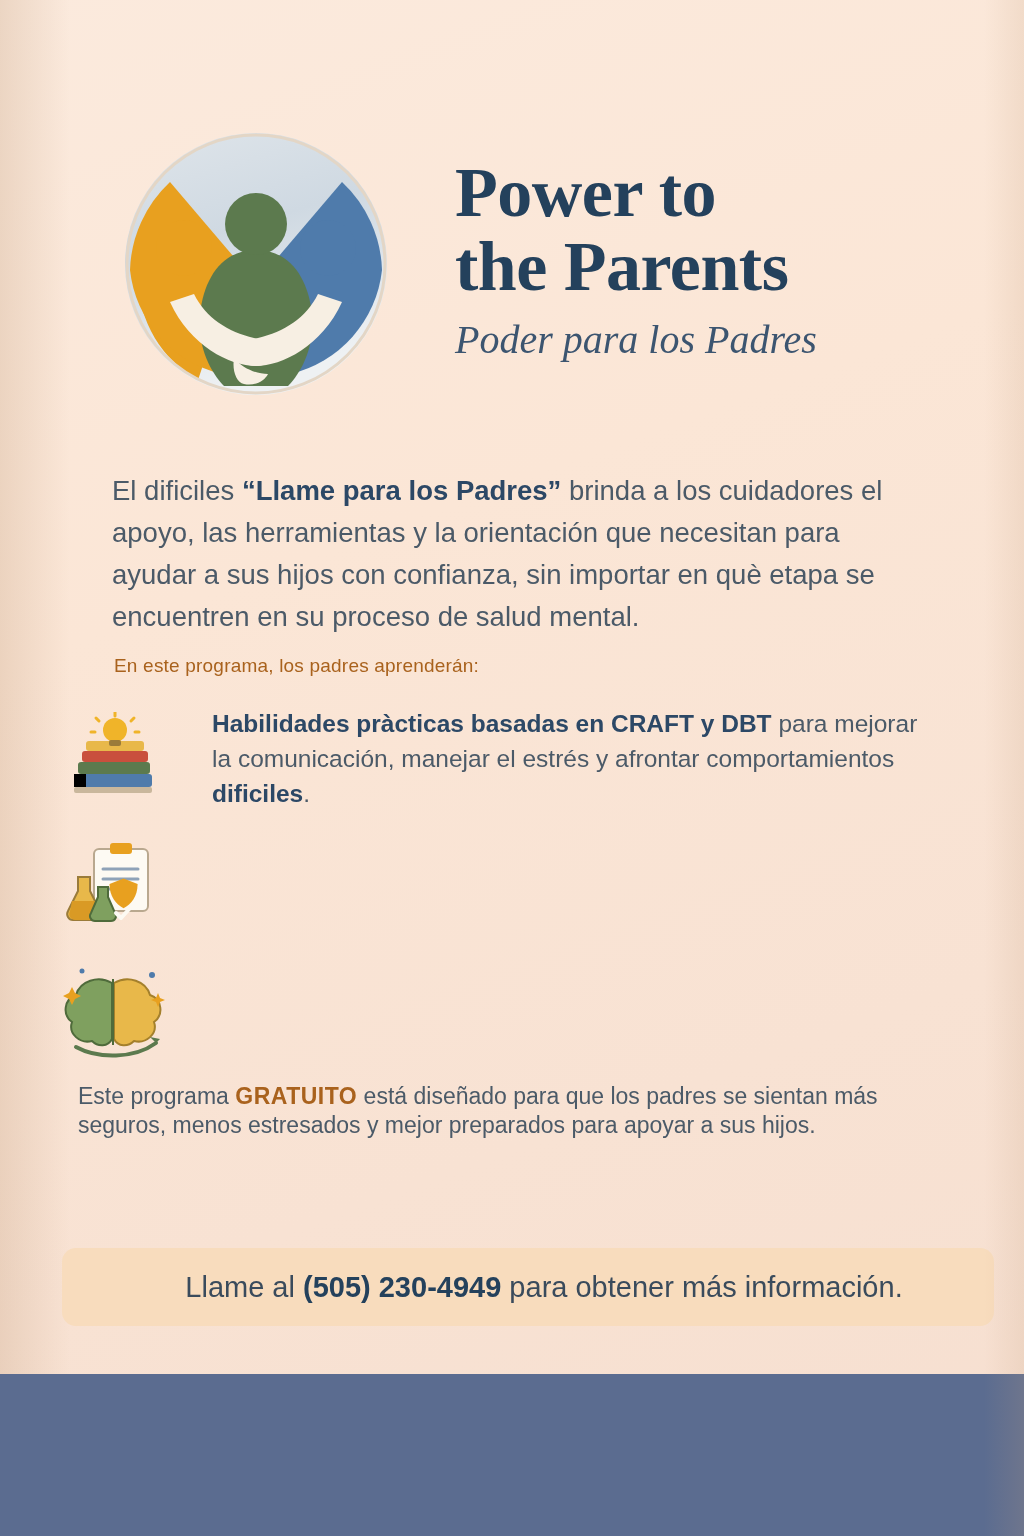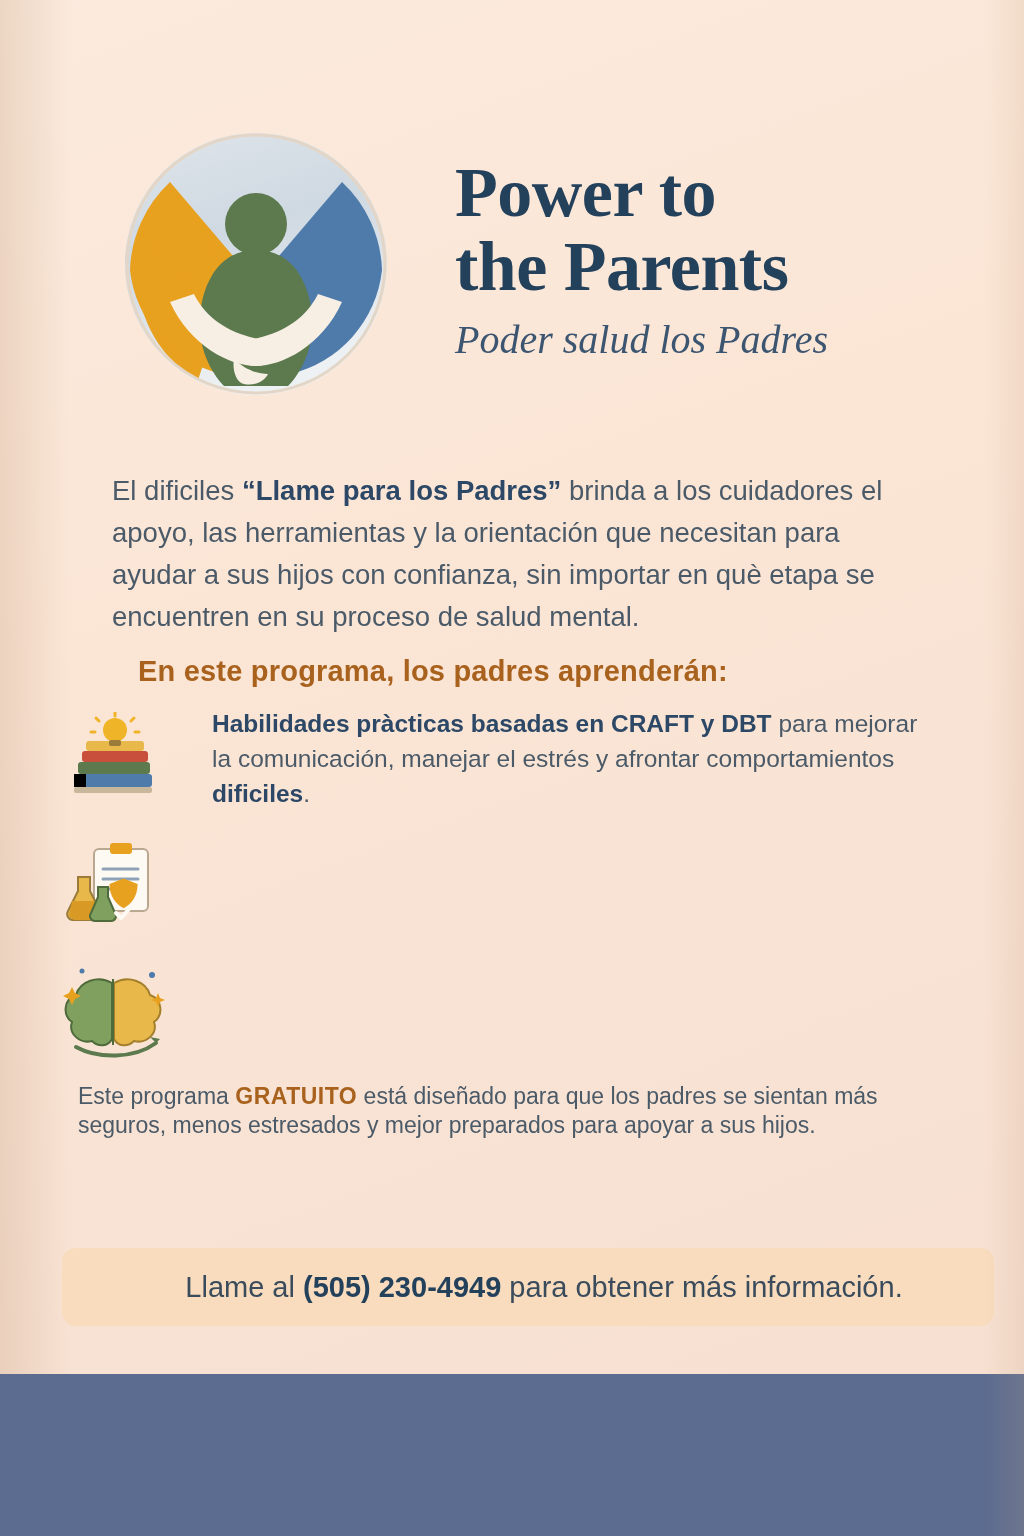--- a/index.html
+++ b/index.html
@@ -93,25 +93,24 @@
   .intro b {
     color: #2c4866;
     font-weight: bold;
   }
 
   
   .section-heading {
     position: absolute;
     left: 114px;
     top: 655px;
-    font-size: 29px;
-    font-weight: bold;
+    font-size: 19px;
+    font-weight: normal;
     color: #a9621d;
     letter-spacing: 0.2px;
-    margin-left: 24px;
   }
 
   
   .bullets {
     position: absolute;
     left: 60px;
     top: 706px;
     width: 900px;
   }
   .bullet {
@@ -230,21 +229,21 @@
         <path d="M48 172 c20 44 60 64 86 64 c10 0 18 -6 18 -14 c0 -10 -10 -12 -20 -14 c-26 -6 -48 -20 -60 -44 z" fill="#f7efe3"></path>
         <path d="M220 172 c-20 44 -60 64 -86 64 c-10 0 -18 -6 -18 -14 c0 -10 10 -12 20 -14 c26 -6 48 -20 60 -44 z" fill="#f7efe3"></path>
         <path d="M112 228 c8 10 22 16 34 16 c-4 8 -14 12 -24 10 c-8 -2 -12 -14 -10 -26 z" fill="#f7efe3"></path>
         <circle cx="134" cy="134" r="129" fill="none" stroke="#e3d6c6" stroke-width="3"></circle>
       </svg>
     </div>
 
     <div class="title-block">
       <div class="title-line">Power to</div>
       <div class="title-line">the Parents</div>
-      <div class="subtitle">Poder salud los Padres</div>
+      <div class="subtitle">Poder para los Padres</div>
     </div>
   </div>
 
   <div class="intro">
     <span>El dificiles </span><b>“Llame para los Padres”</b><span> brinda a los cuidadores el apoyo, las herramientas y la orientación que necesitan para ayudar a sus hijos con confianza, sin importar en què etapa se encuentren en su proceso de salud mental.</span>
   </div>
 
   <div class="section-heading">En este programa, los padres aprenderán:</div>
 
   <div class="bullets">

